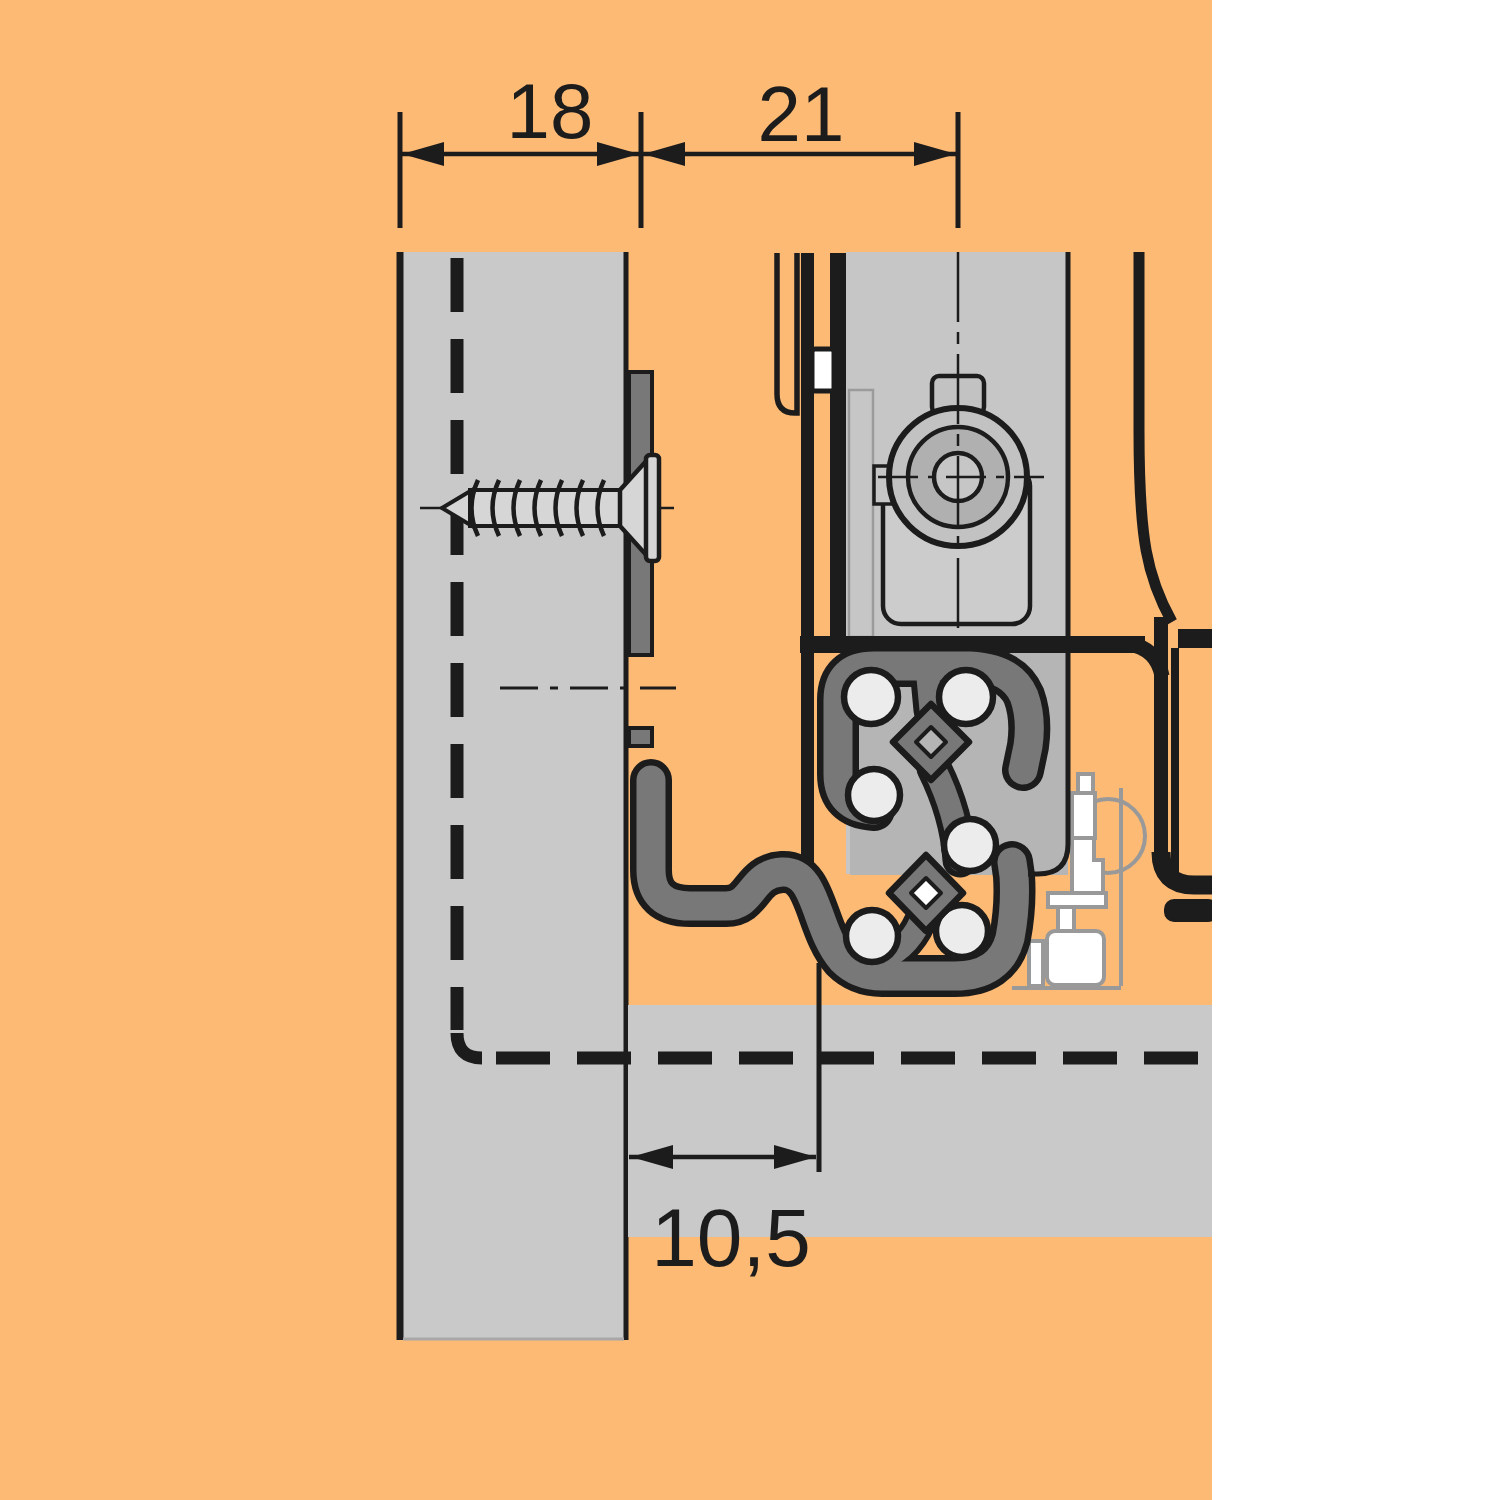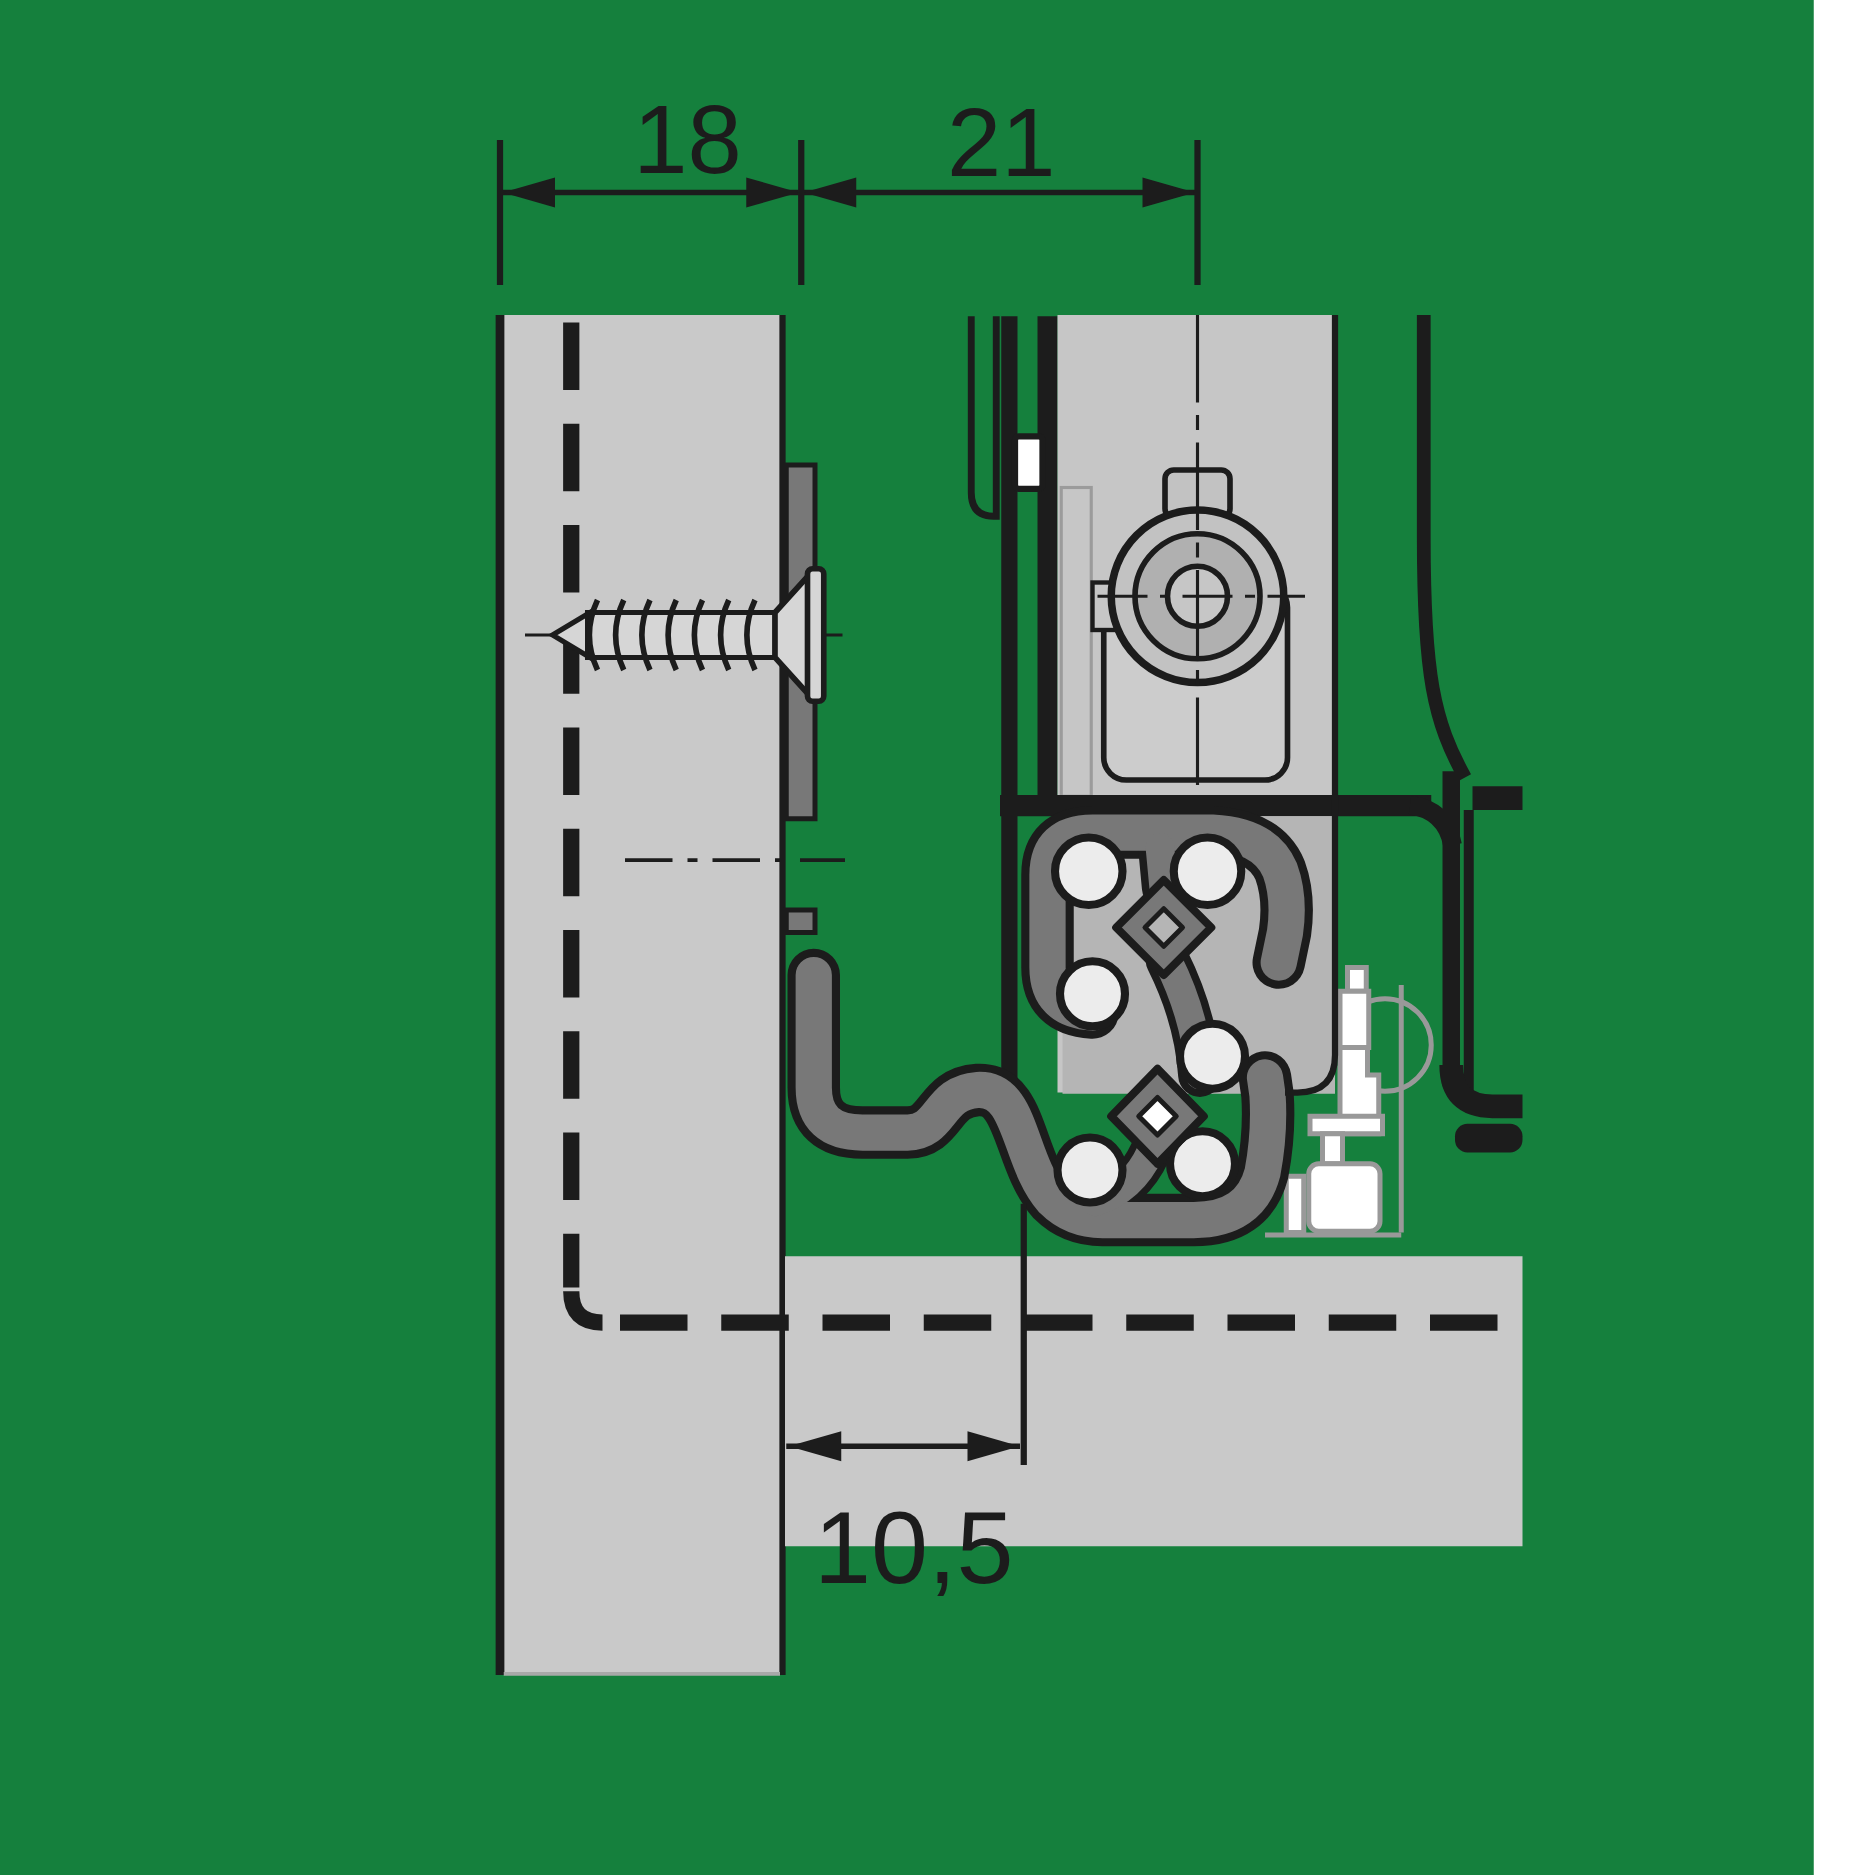--- a/index.html
+++ b/index.html
@@ -1,17 +1,17 @@
 <!DOCTYPE html>
 <html><head>
 <meta charset="utf-8">
 <style>
   html,body{margin:0;padding:0;background:#ffffff;}
-  .stage{position:relative;width:1428px;height:1500px;background:#15803d;overflow:hidden;
-         font-family:"Liberation Sans",sans-serif;padding-left:23px;}
+  .stage{position:relative;width:1212px;height:1500px;background:#fdba74;overflow:hidden;
+         font-family:"Liberation Sans",sans-serif;}
   svg{position:absolute;inset:0;display:block;}
   text.dim{fill:#1c1c1c;font-family:"Liberation Sans",sans-serif;font-weight:400;}
 </style>
 </head>
 <body>
 
 <div class="stage">
 <svg viewBox="0 0 1500 1500" width="1500" height="1500">
 
   <g>

